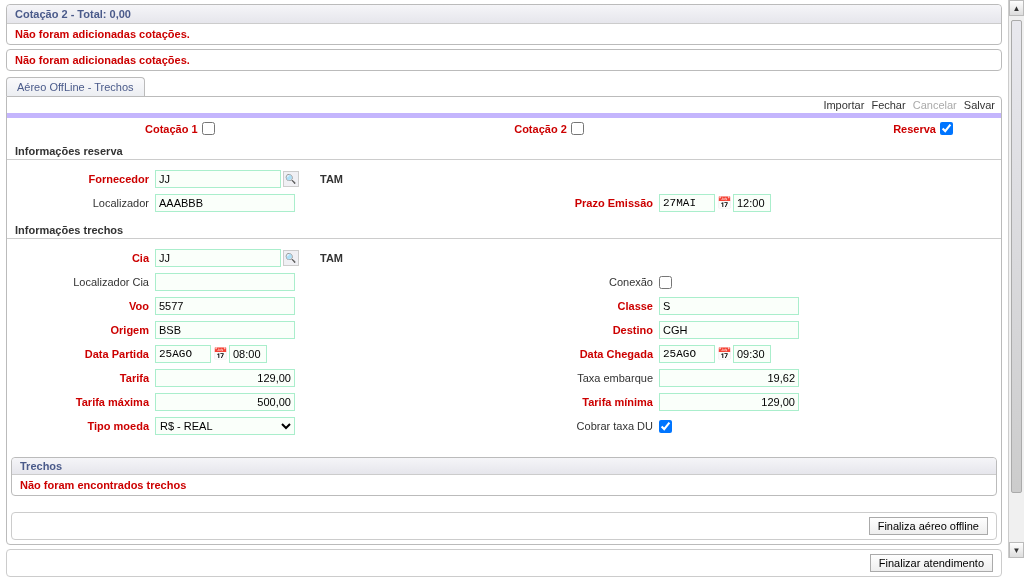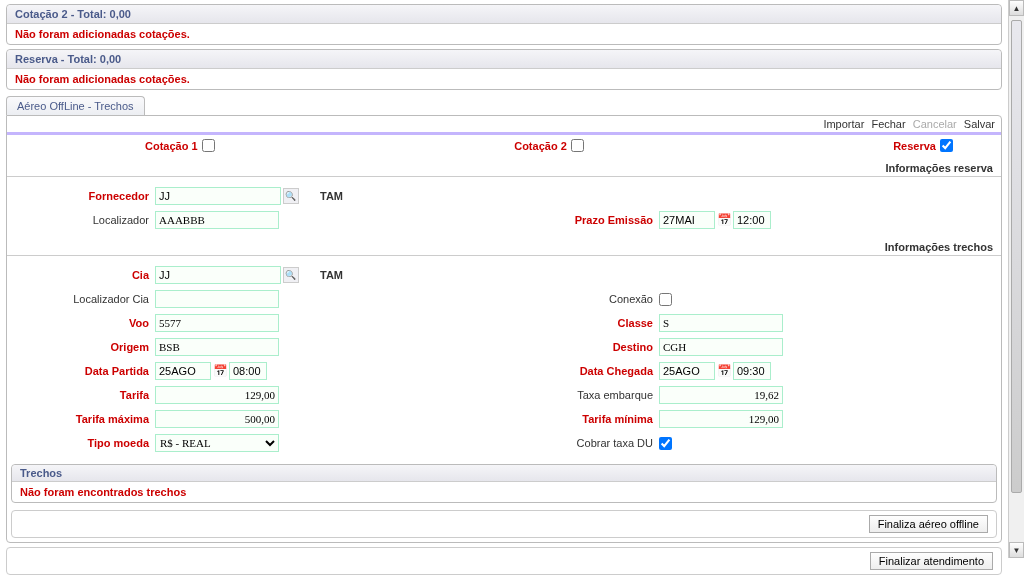--- a/index.html
+++ b/index.html
@@ -4,47 +4,47 @@
 <style>
 * { box-sizing: border-box; margin: 0; padding: 0; }
 body { font-family: Tahoma, Arial, sans-serif; font-size: 11px; background: #fff; color: #333; }
 .panel { border: 1px solid #bbb; border-radius: 4px; margin: 4px 6px; background: #fff; }
 .panel-header { background: linear-gradient(#f5f5f8, #e6e6ec); padding: 3px 8px; border-radius: 4px 4px 0 0; color: #4a5a8a; font-weight: bold; font-size: 11px; border-bottom: 1px solid #ccc; }
 .panel-body { padding: 4px 8px; }
 .empty-msg { color: #c00; font-weight: bold; font-size: 11px; }
 .tab-container { margin: 6px 6px 0 6px; }
 .tab { display: inline-block; background: linear-gradient(#fafafc, #eceef2); border: 1px solid #bbb; border-bottom: none; border-radius: 4px 4px 0 0; padding: 3px 10px; color: #4a5a8a; font-size: 11px; }
 .main-panel { border: 1px solid #bbb; border-radius: 0 4px 4px 4px; margin: 0 6px 4px 6px; background: #fff; }
-.toolbar { text-align: right; padding: 2px 6px; border-bottom: 3px solid #c4b5fd; font-size: 11px; }
+.toolbar { text-align: right; padding: 2px 6px; border-bottom: 5px solid #c4b5fd; font-size: 11px; }
 .toolbar span { margin-left: 4px; cursor: pointer; }
 .toolbar .disabled { color: #aaa; }
 .selector-row { display: flex; padding: 4px 8px; gap: 48px; }
 .selector-row .sel { display: flex; align-items: center; gap: 4px; }
 .selector-row .sel.left { flex: 1; justify-content: flex-start; padding-left: 130px; }
 .selector-row .sel.center { flex: 1; justify-content: center; }
 .selector-row .sel.right { flex: 1; justify-content: flex-end; padding-right: 40px; }
 .red-label { color: #c00; font-weight: bold; }
-.section-title { font-weight: bold; color: #333; padding: 2px 8px; border-bottom: 1px solid #ccc; margin: 4px 0; text-align: right; }
+.section-title { font-weight: bold; color: #333; padding: 2px 8px; border-bottom: 1px solid #ccc; margin: 4px 0; }
 .form-area { display: flex; padding: 2px 8px; }
 .form-col { flex: 1; }
 .form-col:last-child { padding-left: 30px; }
 .form-row { display: flex; align-items: center; margin: 2px 0; min-height: 22px; }
 .form-row label { width: 140px; text-align: right; padding-right: 6px; font-size: 11px; }
 .form-row .lbl-red { color: #c00; font-weight: bold; }
 .form-row input[type=text] { border: 1px solid #aec; background: #fafffa; height: 18px; padding: 0 3px; font-size: 11px; }
 .form-row select { border: 1px solid #aec; background: #fafffa; height: 18px; font-size: 11px; }
-.form-row .w-main { width: 124px; font-family: Liberation Serif, serif; }
+.form-row .w-main { width: 140px; }
 .form-row .w-mainb { width: 126px; }
-.form-row .w-short { width: 56px; }
+.form-row .w-short { width: 56px; font-family: Liberation Mono, monospace; }
 .form-row .w-time { width: 38px; }
 .form-row .txt-right { text-align: right; }
 .btn-ico { width: 16px; height: 16px; border: 1px solid #ccc; background: #f0f0f4; display: inline-flex; align-items: center; justify-content: center; font-size: 9px; cursor: pointer; margin-left: 2px; }
 .cal-ico { width:16px; height:16px; display:inline-flex; align-items:center; justify-content:center; margin-left:2px; cursor:pointer; font-size:12px; }
 .static-txt { margin-left: 21px; font-weight: bold; color: #333; }
-.sub-panel { border: 1px solid #bbb; border-radius: 4px; margin: 6px 4px; background: #fff; }
+.sub-panel { border: 1px solid #bbb; border-radius: 4px; margin: 16px 4px; background: #fff; }
 .sub-panel-hdr { background: linear-gradient(#f5f5f8, #e6e6ec); padding: 2px 8px; border-radius: 4px 4px 0 0; color: #4a5a8a; font-weight: bold; font-size: 11px; border-bottom: 1px solid #ccc; }
 .action-btn { text-align: right; padding: 4px 8px; margin: 4px; }
 .action-btn button { font-size: 11px; padding: 2px 8px; border: 1px solid #aaa; background: linear-gradient(#fefefe, #eee); cursor: pointer; }
 .scroll-track { width: 16px; background: #f0f0f0; position: fixed; right: 0; top: 0; bottom: 20px; border-left: 1px solid #ccc; display: flex; flex-direction: column; }
 .scroll-btn { height: 16px; background: linear-gradient(#fefefe,#ddd); border: 1px solid #bbb; display: flex; align-items: center; justify-content: center; font-size: 8px; cursor: pointer; }
 .scroll-thumb { flex: 1; }
 .scroll-thumb-inner { height: 90%; margin: 4px 2px; background: linear-gradient(#e8e8ee,#ccc); border: 1px solid #aaa; border-radius: 2px; }
 .content-wrap { margin-right: 16px; }
 .main-content { min-height: 390px; }
 </style>
@@ -52,21 +52,20 @@
 <body>
 
 <div class="content-wrap">
 
 <div class="panel">
   <div class="panel-header">Cotação 2 - Total: 0,00</div>
   <div class="panel-body"><span class="empty-msg">Não foram adicionadas cotações.</span></div>
 </div>
 
 <div class="panel">
-  <div class="panel-header">Reserva - Total: 0,00</div>
   <div class="panel-body"><span class="empty-msg">Não foram adicionadas cotações.</span></div>
 </div>
 
 <div class="tab-container">
   <div class="tab">Aéreo OffLine - Trechos</div>
 </div>
 
 <div class="main-panel">
 <div class="main-content">
   <div class="toolbar">

